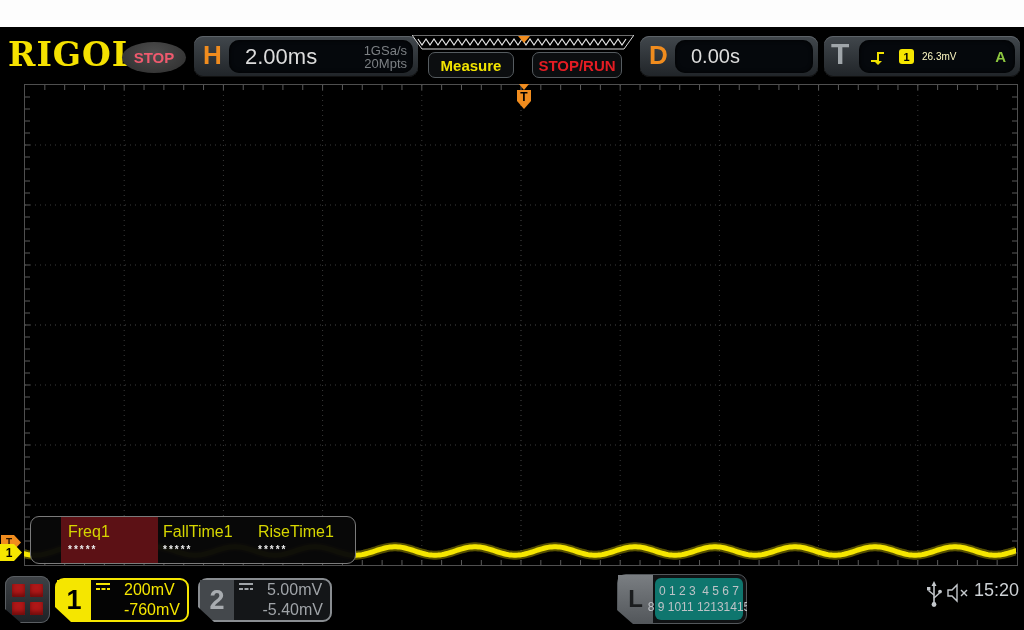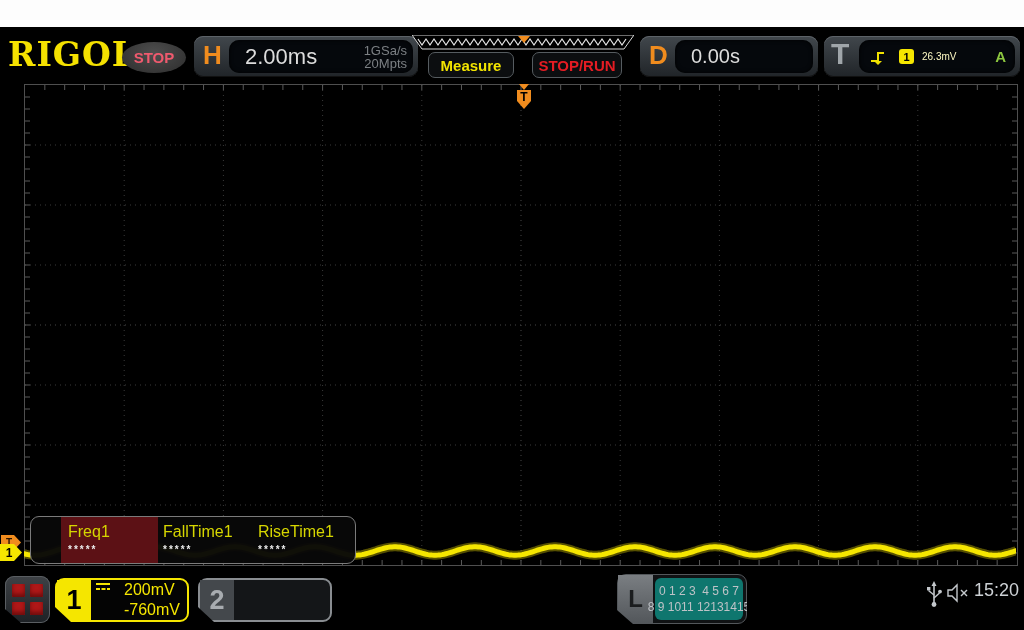--- a/index.html
+++ b/index.html
@@ -380,20 +380,32 @@
             <line x1="12" y1="8" x2="15" y2="8" stroke="#f5e600" stroke-width="2"></line>
           </svg>
           <span>200mV</span>
         </div>
         <div class="chrow2">-760mV</div>
       </div>
     </div>
 
     <div class="chw ch2">
       <div class="chtab">2</div>
+      <div class="chvals">
+        <div class="chrow1">
+          <svg width="17" height="11" viewBox="0 0 17 11">
+            <line x1="1" y1="3" x2="15" y2="3" stroke="#a0a4a8" stroke-width="2"></line>
+            <line x1="1" y1="8" x2="5" y2="8" stroke="#a0a4a8" stroke-width="2"></line>
+            <line x1="6.5" y1="8" x2="10.5" y2="8" stroke="#a0a4a8" stroke-width="2"></line>
+            <line x1="12" y1="8" x2="15" y2="8" stroke="#a0a4a8" stroke-width="2"></line>
+          </svg>
+          <span>5.00mV</span>
+        </div>
+        <div class="chrow2">-5.40mV</div>
+      </div>
     </div>
 
     <div class="law">
       <div class="latab">L</div>
       <div class="lavals">
         <span>0 1 2 3  4 5 6 7</span>
         <span>8 9 1011 12131415</span>
       </div>
     </div>
 

